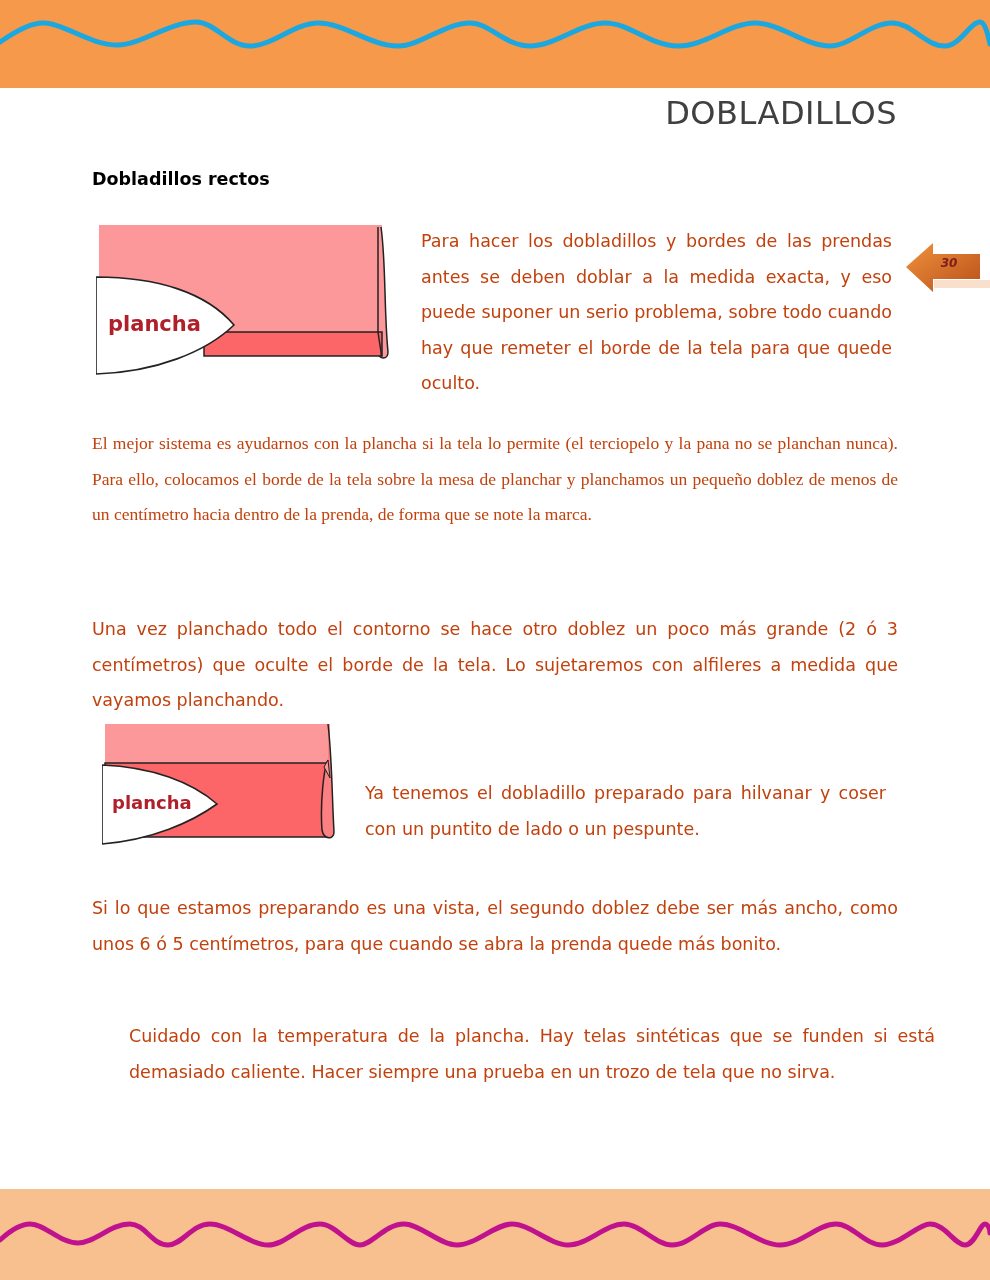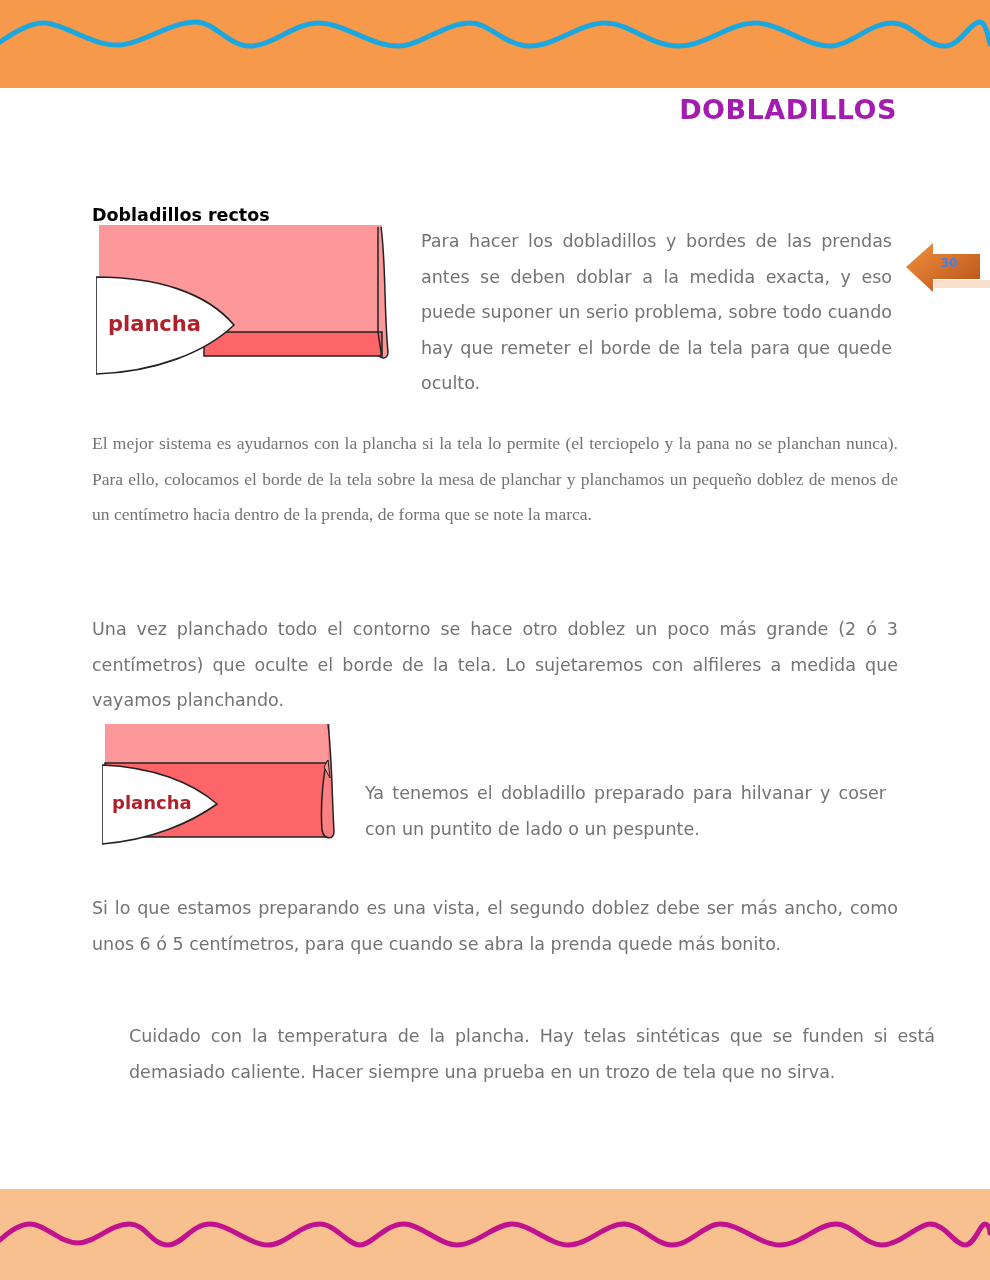--- a/index.html
+++ b/index.html
@@ -14,39 +14,39 @@
     background: #f7994a;
   }
   .top-band svg, .bottom-band svg { position: absolute; left: 0; top: 0; }
   .bottom-band {
     position: absolute; left: 0; top: 1189px; width: 990px; height: 91px;
     background: #f8c08e;
   }
   .page-title {
     position: absolute; right: 93px; top: 94px;
     font-family: "DejaVu Sans", sans-serif;
-    font-weight: bold; font-size: 27px; letter-spacing: 0.5px;
-    color: #a21caf;
+    font-weight: normal; font-size: 32px; letter-spacing: 0.5px;
+    color: #404040;
   }
   .section-heading {
     position: absolute; left: 92px; top: 169px;
-    font-weight: bold; font-size: 17.5px; color: #000; margin-top: 36px;
+    font-weight: bold; font-size: 17.5px; color: #000;
   }
   .para {
     position: absolute; font-size: 17.5px; line-height: 35.5px;
-    text-align: justify; color: #737373;
+    text-align: justify; color: #c2410c;
   }
   .figure { position: absolute; }
   .page-badge {
     position: absolute; left: 906px; top: 243px; width: 84px; height: 50px;
   }
   .page-badge svg { position: absolute; left: 0; top: 0; }
   .page-num {
     position: absolute; left: 32px; top: 13px; width: 22px; text-align: center;
-    font-size: 12px; font-weight: bold; color: #3b82f6;
+    font-size: 12px; font-weight: bold; color: #7f1d1d; font-style: italic;
   }
   .fig-label {
     font-family: "DejaVu Sans", sans-serif; font-weight: bold; fill: #b0202a;
   }
 </style>
 </head>
 <body>
 
 <div class="top-band">
   <svg width="990" height="88">

